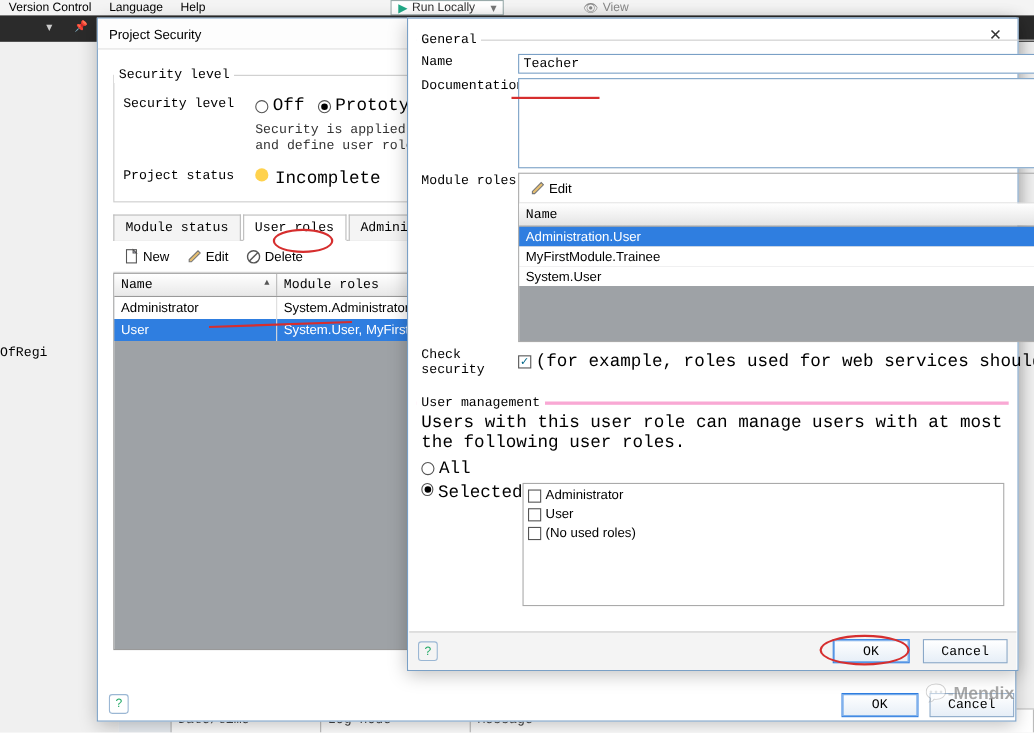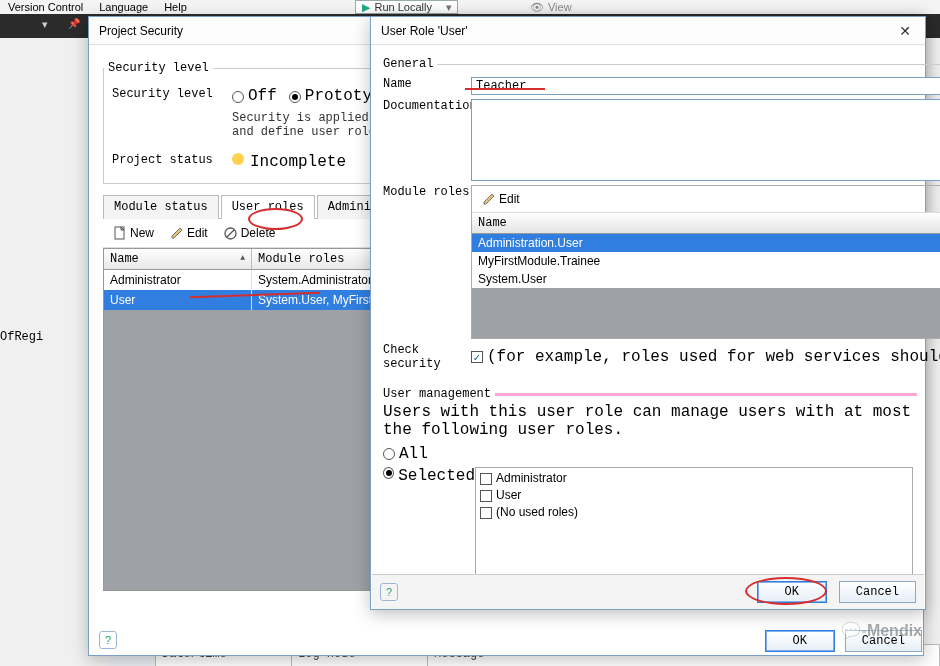--- a/index.html
+++ b/index.html
@@ -12,21 +12,21 @@
 .run-btn { position: absolute; top: 0; left: 355px; height: 14px; background: #fff; border: 1px solid #9aa; display: flex; align-items: center; padding: 0 6px; font-size: 11px; color: #333; }
 .run-btn .tri { color: #2a8; margin-right: 4px; }
 .view-btn { position: absolute; top: 0; left: 530px; height: 14px; display: flex; align-items: center; color: #888; font-size: 11px; }
 
 
 .dark-bar { position: absolute; top: 14px; left: 0; right: 0; height: 24px; background: #2b2b2b; }
 .dark-bar .chev { position: absolute; left: 42px; top: 4px; color: #ccc; }
 .dark-bar .pin { position: absolute; left: 68px; top: 4px; color: #ccc; font-size: 10px; }
 
 
-.ofregi { position: absolute; left: 0; top: 330px; font-family: "Courier New", monospace; font-size: 12px; }
+.ofregi { position: absolute; left: 0; top: 314px; font-family: "Courier New", monospace; font-size: 12px; }
 
 
 .win { position: absolute; background: #fff; border: 1px solid #7aa0c6; box-shadow: 0 4px 16px rgba(0,0,0,0.25); }
 .win-titlebar { background: #fdfdfd; height: 28px; display: flex; align-items: center; padding: 0 10px; border-bottom: 1px solid #e0e0e0; font-size: 12px; }
 .win-close { position: absolute; right: 6px; top: 4px; width: 28px; height: 20px; display: flex; align-items: center; justify-content: center; font-size: 14px; color: #333; }
 
 .psec { top: 16px; left: 88px; width: 836px; height: 640px; z-index: 5; }
 .psec-body { padding: 10px 14px; }
 fieldset.sec { border: 1px solid #ccc; margin: 6px 0 10px 0; }
 fieldset.sec legend { padding: 0 4px; font-family: "Courier New", monospace; font-size: 12px; }
@@ -203,21 +203,20 @@
       </div>
     </div>
   </div>
   <div class="help help-bot">?</div>
 </div>
 
 <div class="scribble" style="top:208px;left:248px;width:55px;height:22px;z-index:20"></div>
 <div class="red-underline" style="top:294px;left:190px;width:130px;z-index:20;transform:rotate(-2deg)"></div>
 
 <div class="win urole">
-  <div class="win-titlebar">User Role 'User'</div>
   <div class="win-close">✕</div>
   <div class="urole-body">
     <fieldset class="sec" style="border:none;border-top:1px solid #ccc">
       <legend>General</legend>
       <div style="padding:2px 4px">
         <div class="ur-row">
           <span class="ur-label">Name</span>
           <div style="flex:1"><input class="txt" value="Teacher" style=""></div>
         </div>
         <div class="ur-row">

